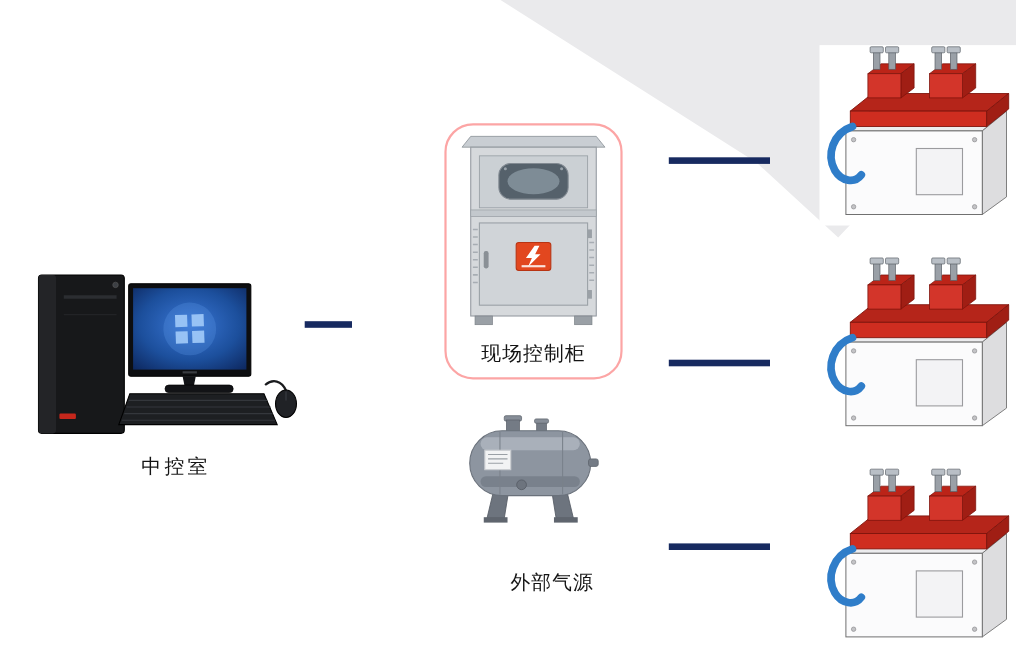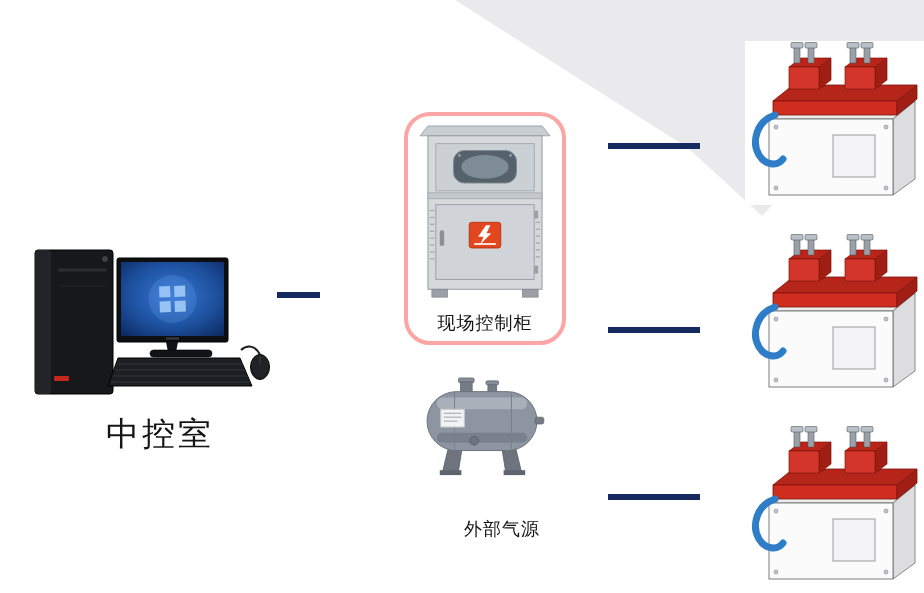--- a/index.html
+++ b/index.html
@@ -2,26 +2,26 @@
 <html><head>
 <meta charset="utf-8">
 <style>
   * { margin:0; padding:0; box-sizing:border-box; }
   html,body { background:#ffffff; }
   body { font-family:"Liberation Serif","DejaVu Serif",serif; }
   .stage { position:relative; width:924px; height:593px; background:#fff; overflow:hidden; }
   .bg-wedge { position:absolute; left:0; top:0; width:924px; height:593px; pointer-events:none; }
   .connector { position:absolute; height:6px; background:#172a60; }
   .label { position:absolute; color:#141414; text-align:center; }
-  .label-large { font-size:33px; letter-spacing:3px; }
+  .label-large { font-size:18px; letter-spacing:3px; }
   .label-med { font-size:18px; letter-spacing:1px; color:#141414; text-align:center; }
   .computer-group { position:absolute; left:28px; top:246px; width:245px; height:150px; }
   .cabinet-frame {
     position:absolute; left:404px; top:112px; width:162px; height:233px;
-    border:4px solid #fca5a5; border-radius:26px; background:#fff;
+    border:2px solid #fca5a5; border-radius:26px; background:#fff;
     display:flex; flex-direction:column; align-items:center; padding-top:8px;
   }
   .cabinet-frame .label-med { margin-top:5px; }
   .tank-group { position:absolute; left:412px; top:372px; width:140px; height:108px; }
   .device { position:absolute; left:745px; width:179px; height:164px; background:#fff; }
   .device svg { display:block; width:179px; height:164px; }
 </style>
 </head>
 <body>
 

